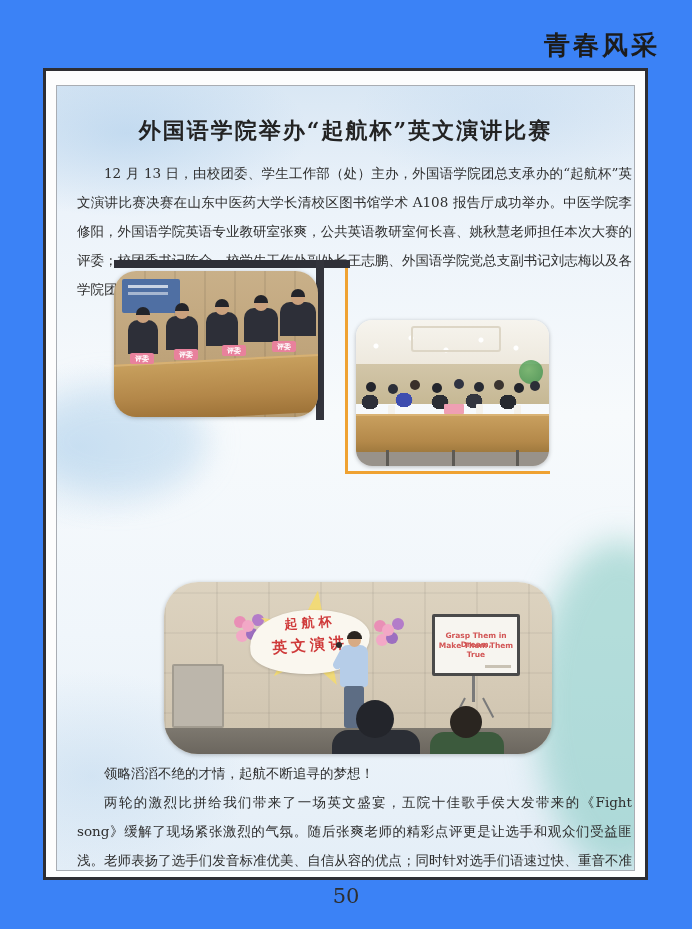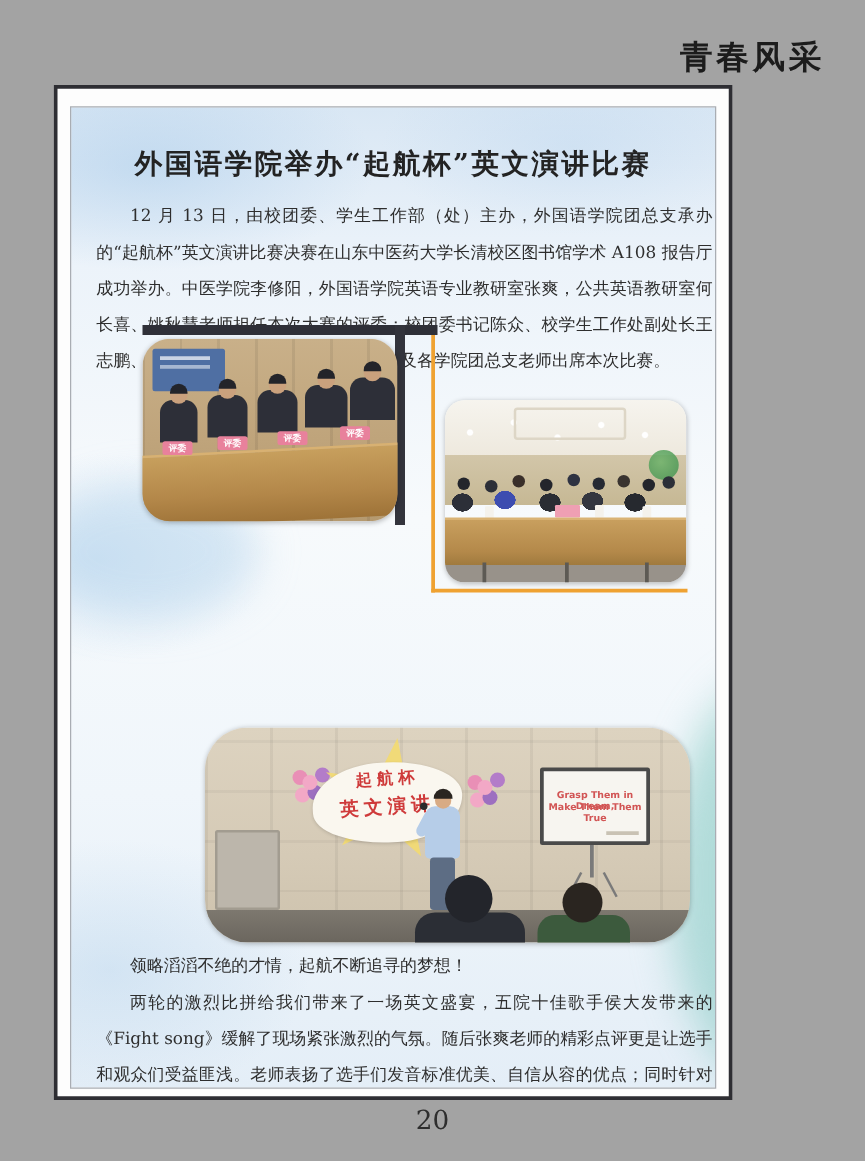--- a/index.html
+++ b/index.html
@@ -1,23 +1,23 @@
 <!DOCTYPE html>
 <html><head>
 <meta charset="utf-8">
 <style>
   * { margin:0; padding:0; box-sizing:border-box; }
   html,body { background:#ffffff; }
   body { font-family:"DejaVu Serif","Liberation Serif",serif; }
-  .page { position:relative; width:692px; height:929px; background:#a3a3a3; overflow:hidden; }
+  .page { position:relative; width:692px; height:929px; background:#3b82f6; overflow:hidden; }
   .abs { position:absolute; }
 
   
   .page-header { top:28px; right:32px; font-size:26px; font-weight:700; color:#1c1c1c; letter-spacing:3px; }
-  .outer-frame { left:43px; top:68px; width:543px; height:812px; border:3px solid #2e2e33; background:#fdfdfd; }
+  .outer-frame { left:43px; top:68px; width:605px; height:812px; border:3px solid #2e2e33; background:#fdfdfd; }
   .inner-frame { position:absolute; left:10px; top:14px; right:10px; bottom:6px; border:1px solid #a9adb3; overflow:hidden;
     background:
       radial-gradient(ellipse 260px 120px at 12% 6%, rgba(160,198,232,.45), transparent 70%),
       radial-gradient(ellipse 220px 100px at 78% 4%, rgba(185,212,238,.38), transparent 70%),
       radial-gradient(ellipse 200px 120px at 4% 46%, rgba(165,202,233,.30), transparent 70%),
       radial-gradient(ellipse 230px 150px at 6% 88%, rgba(160,198,230,.30), transparent 70%),
       linear-gradient(180deg,#d9e7f4 0%, #ecf3fa 16%, #f7fafc 42%, #f0f6fb 70%, #e4eef7 100%);
   }
   .cloud { border-radius:50%; filter:blur(16px); }
   .cloud-teal { left:478px; top:455px; width:170px; height:330px; background:rgba(118,196,186,.5); }
@@ -230,15 +230,15 @@
       </div>
 
       <div class="abs para-block p3">
         <p>领略滔滔不绝的才情，起航不断追寻的梦想！</p>
         <p>两轮的激烈比拼给我们带来了一场英文盛宴，五院十佳歌手侯大发带来的《Fight song》缓解了现场紧张激烈的气氛。随后张爽老师的精彩点评更是让选手和观众们受益匪浅。老师表扬了选手们发音标准优美、自信从容的优点；同时针对选手们语速过快、重音不准等问题提出了宝贵的建议。</p>
       </div>
 
     </div>
   </div>
 
-  <div class="abs page-number">20</div>
+  <div class="abs page-number">50</div>
 
 </div>
 
 </body></html>

